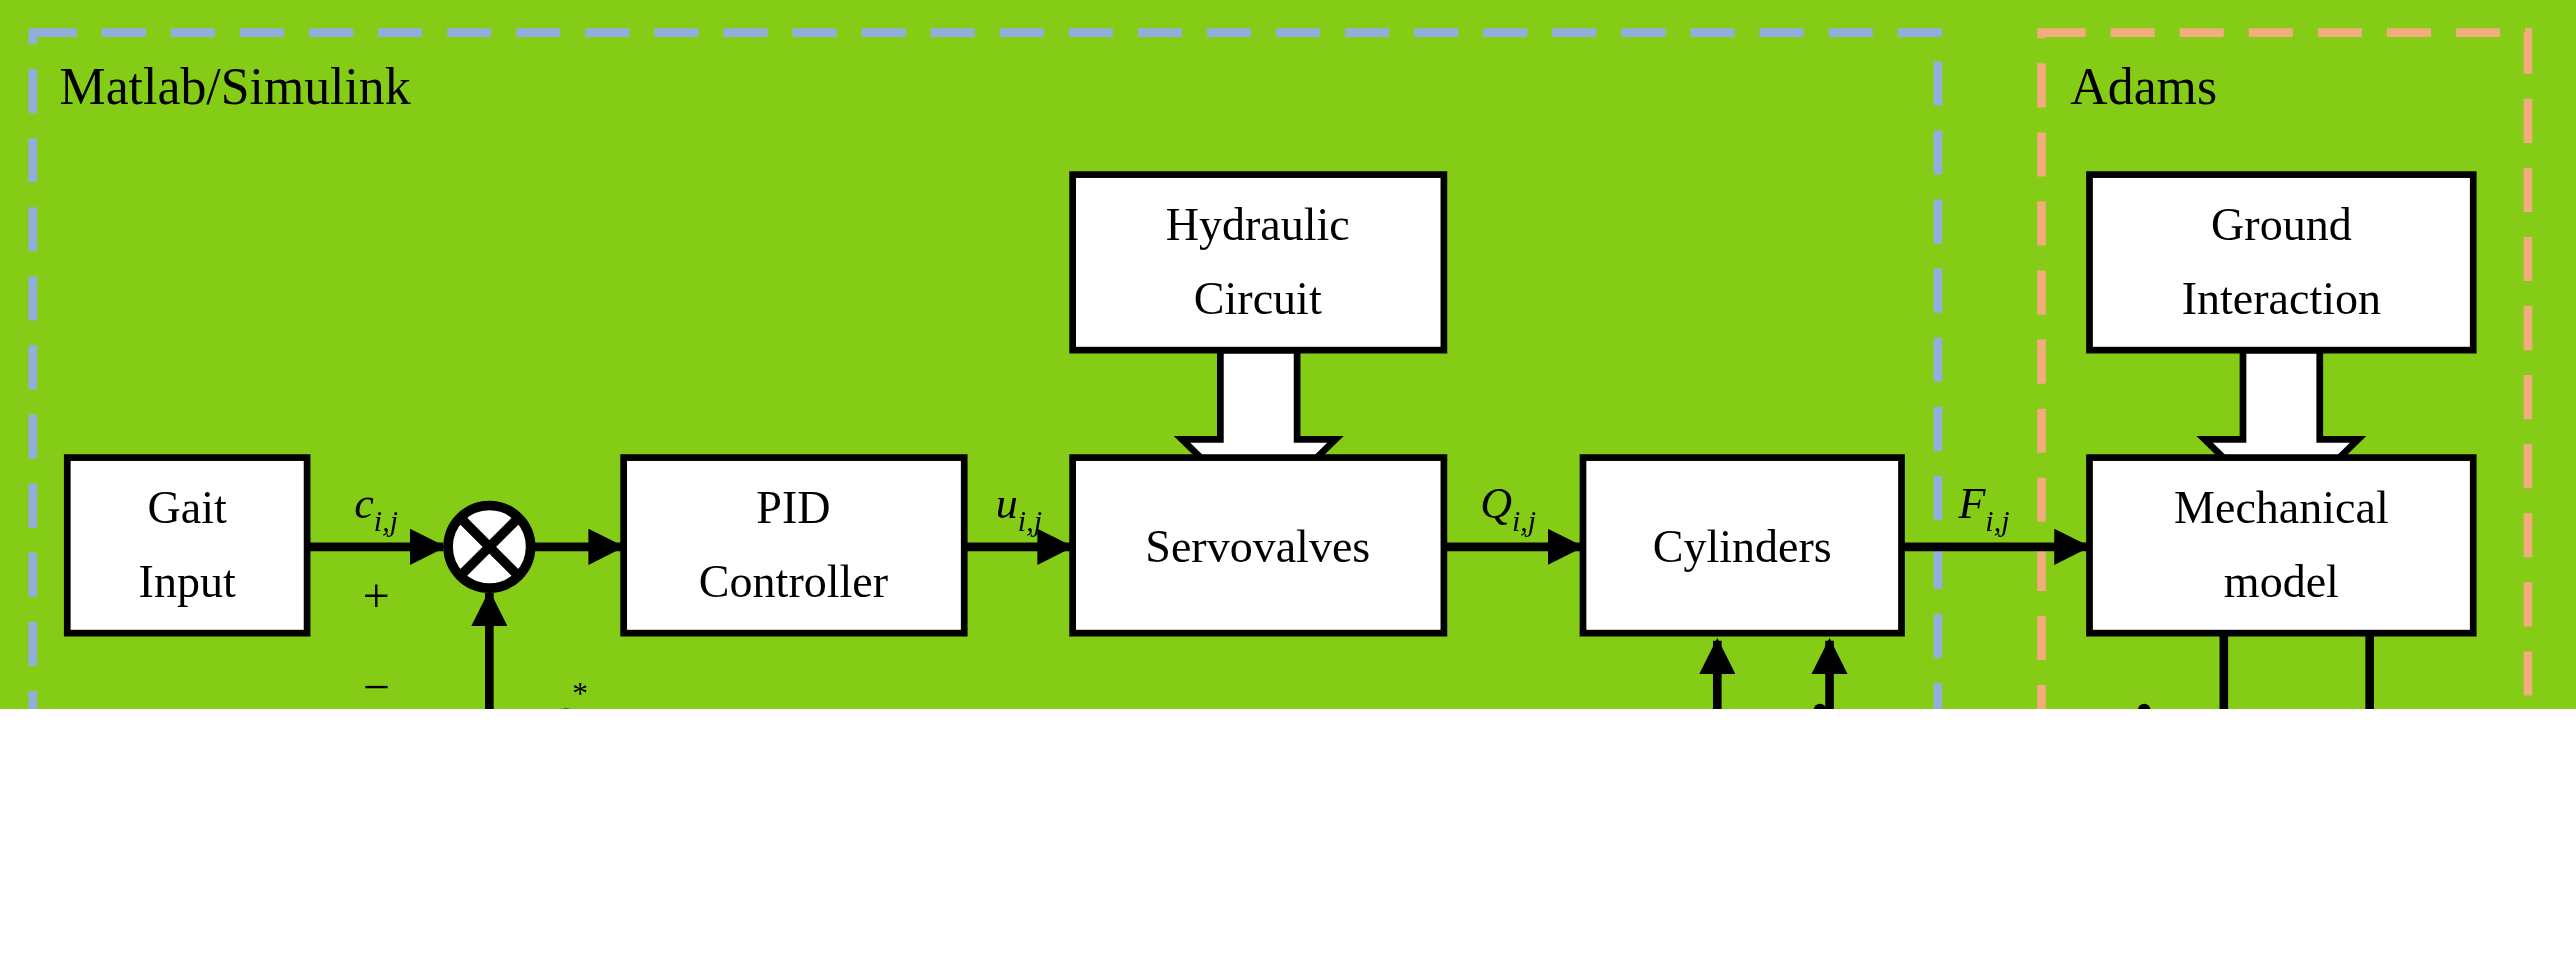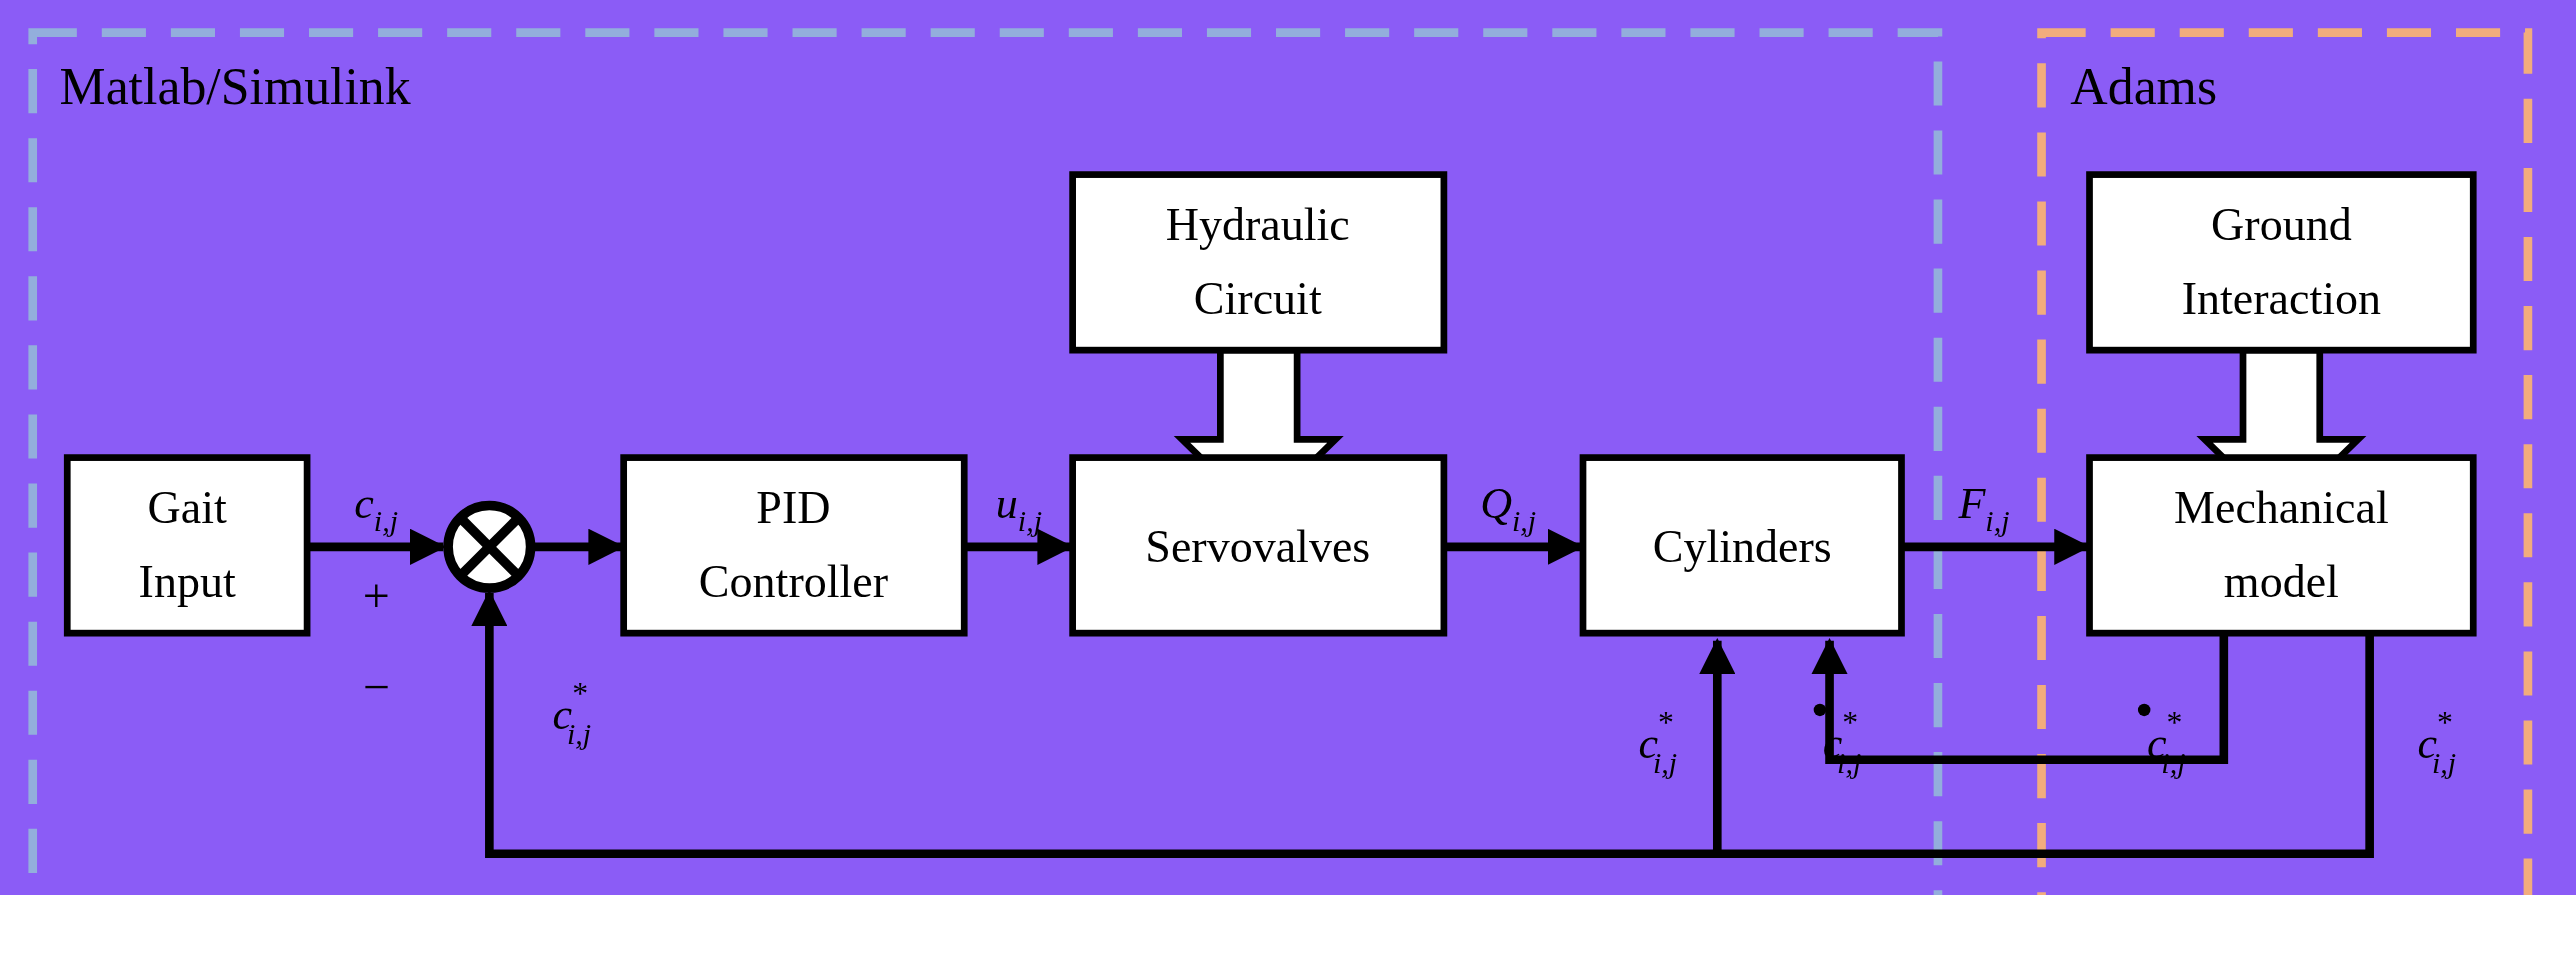--- a/index.html
+++ b/index.html
@@ -3,22 +3,22 @@
 <meta charset="utf-8">
 <style>
   html, body {
     margin: 0;
     padding: 0;
     background: #ffffff;
   }
   #stage {
     position: relative;
     width: 2576px;
-    height: 895px;
-    background: #8b5cf6;
+    height: 709px;
+    background: #84cc16;
     overflow: hidden;
     font-family: "Liberation Serif", "DejaVu Serif", serif;
   }
   svg.diagram {
     position: absolute;
     left: 0;
     top: 0;
     width: 2576px;
     height: 967px;
   }

